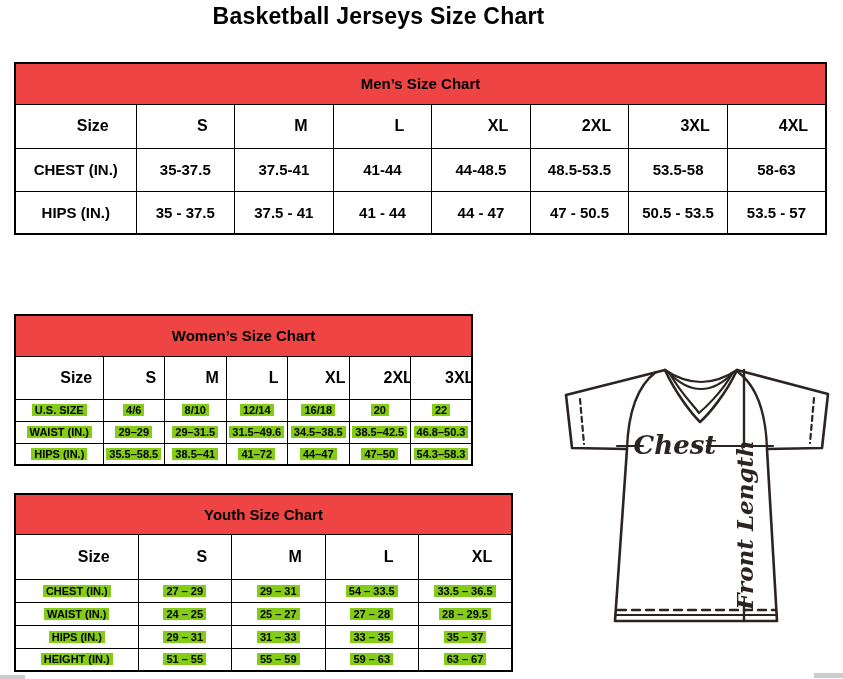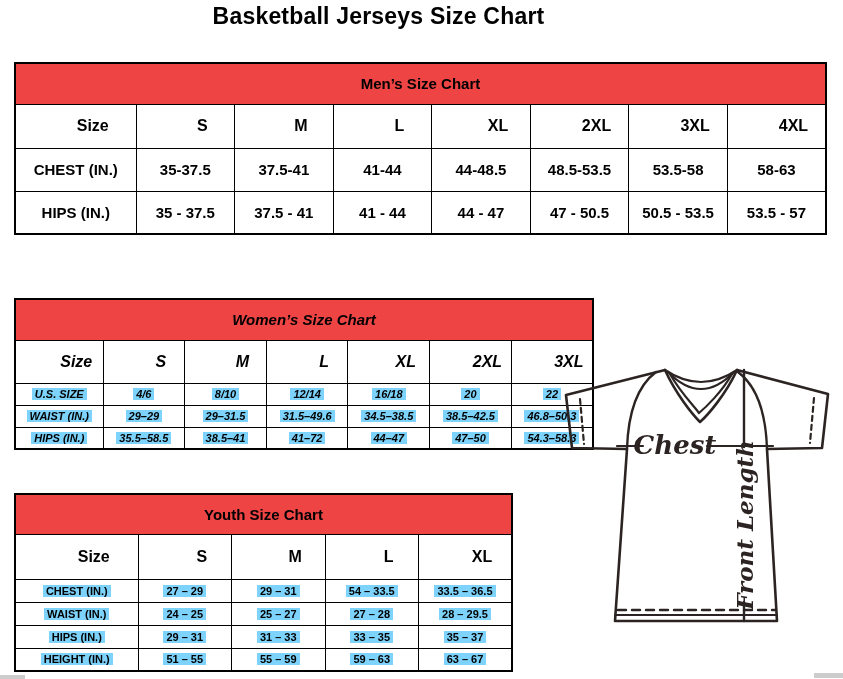--- a/index.html
+++ b/index.html
@@ -17,27 +17,27 @@
     border:2px solid #000;
   }
   table.size-table th,table.size-table td{
     border:1.5px solid #000;text-align:center;vertical-align:middle;
     font-weight:bold;padding:0;overflow:hidden;white-space:nowrap;
   }
   tr.band th{background:#ef4444;font-size:15px;}
   tr.sizerow td{font-size:16px;padding-left:34px;}
   .mens tr.datarow td{font-size:15px;}
   .small tr.datarow td{font-size:11px;}
-  .hl{background:#7dd3fc;padding:0 3px;}
+  .hl{background:#84cc16;padding:0 3px;}
   #mens-wrap{left:14px;top:62px;width:813px;}
   #mens-wrap col.c0{width:121px;}
   #mens-wrap tr.band{height:41px;}
   #mens-wrap tr.sizerow{height:44px;}
   #mens-wrap tr.datarow{height:43px;}
-  #womens-wrap{left:14px;top:298px;width:580px;font-style:italic;}
+  #womens-wrap{left:14px;top:314px;width:459px;}
   #womens-wrap col.c0{width:88px;}
   #womens-wrap tr.band{height:41px;}
   #womens-wrap tr.sizerow{height:43px;}
   #womens-wrap tr.datarow{height:22px;}
   #youth-wrap{left:14px;top:493px;width:499px;}
   #youth-wrap col.c0{width:123px;}
   #youth-wrap tr.band{height:40px;border-radius:10px;}
   #youth-wrap tr.sizerow{height:45px;}
   #youth-wrap tr.datarow{height:23px;}
   #jersey{position:absolute;left:556px;top:362px;width:282px;height:262px;}

